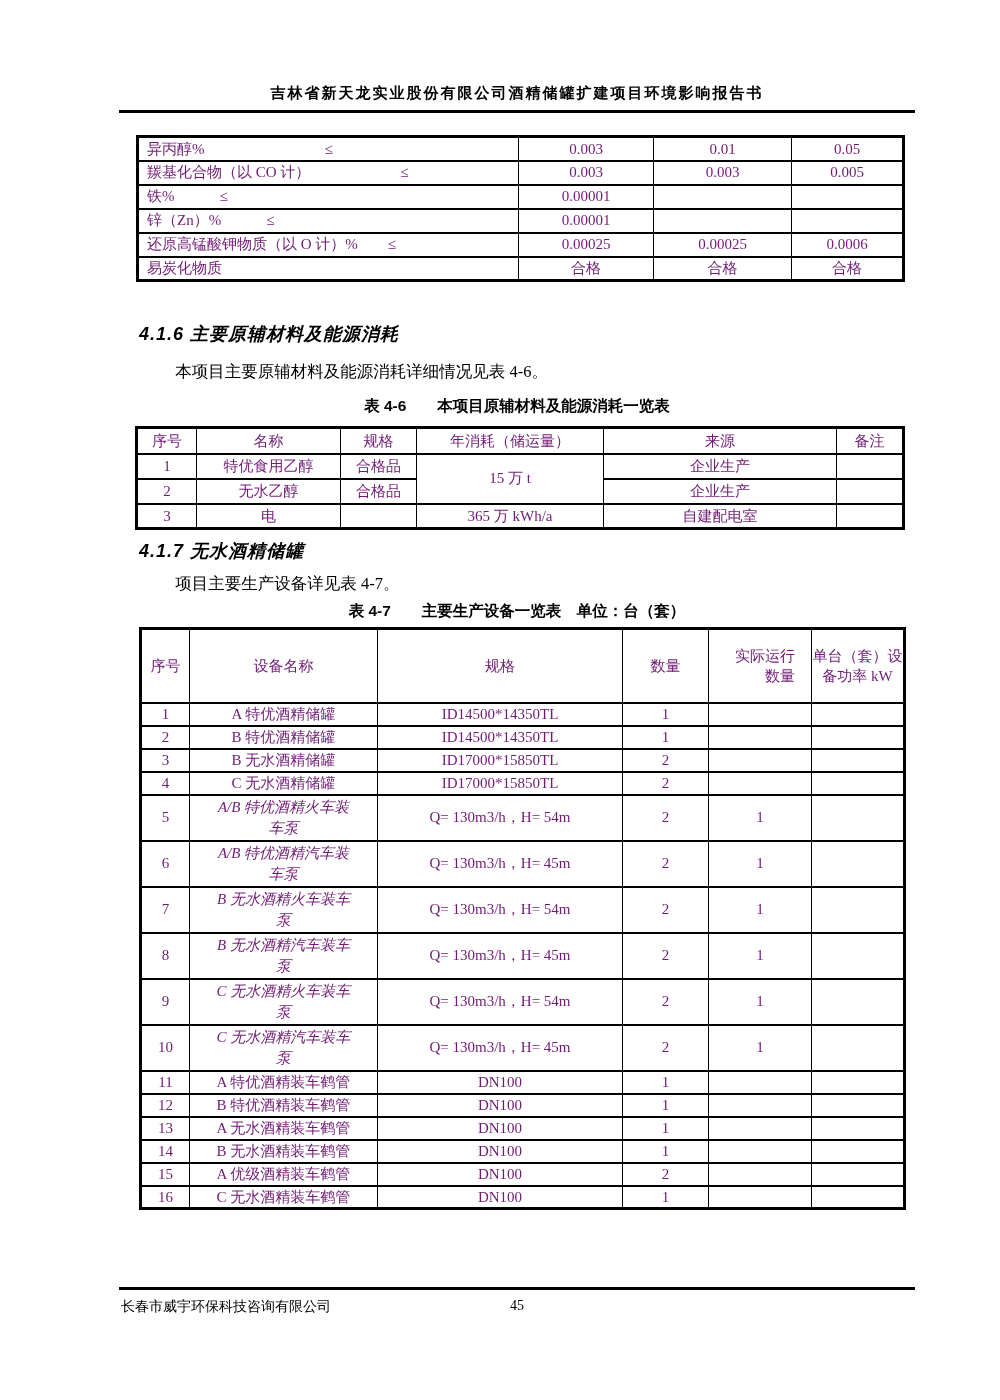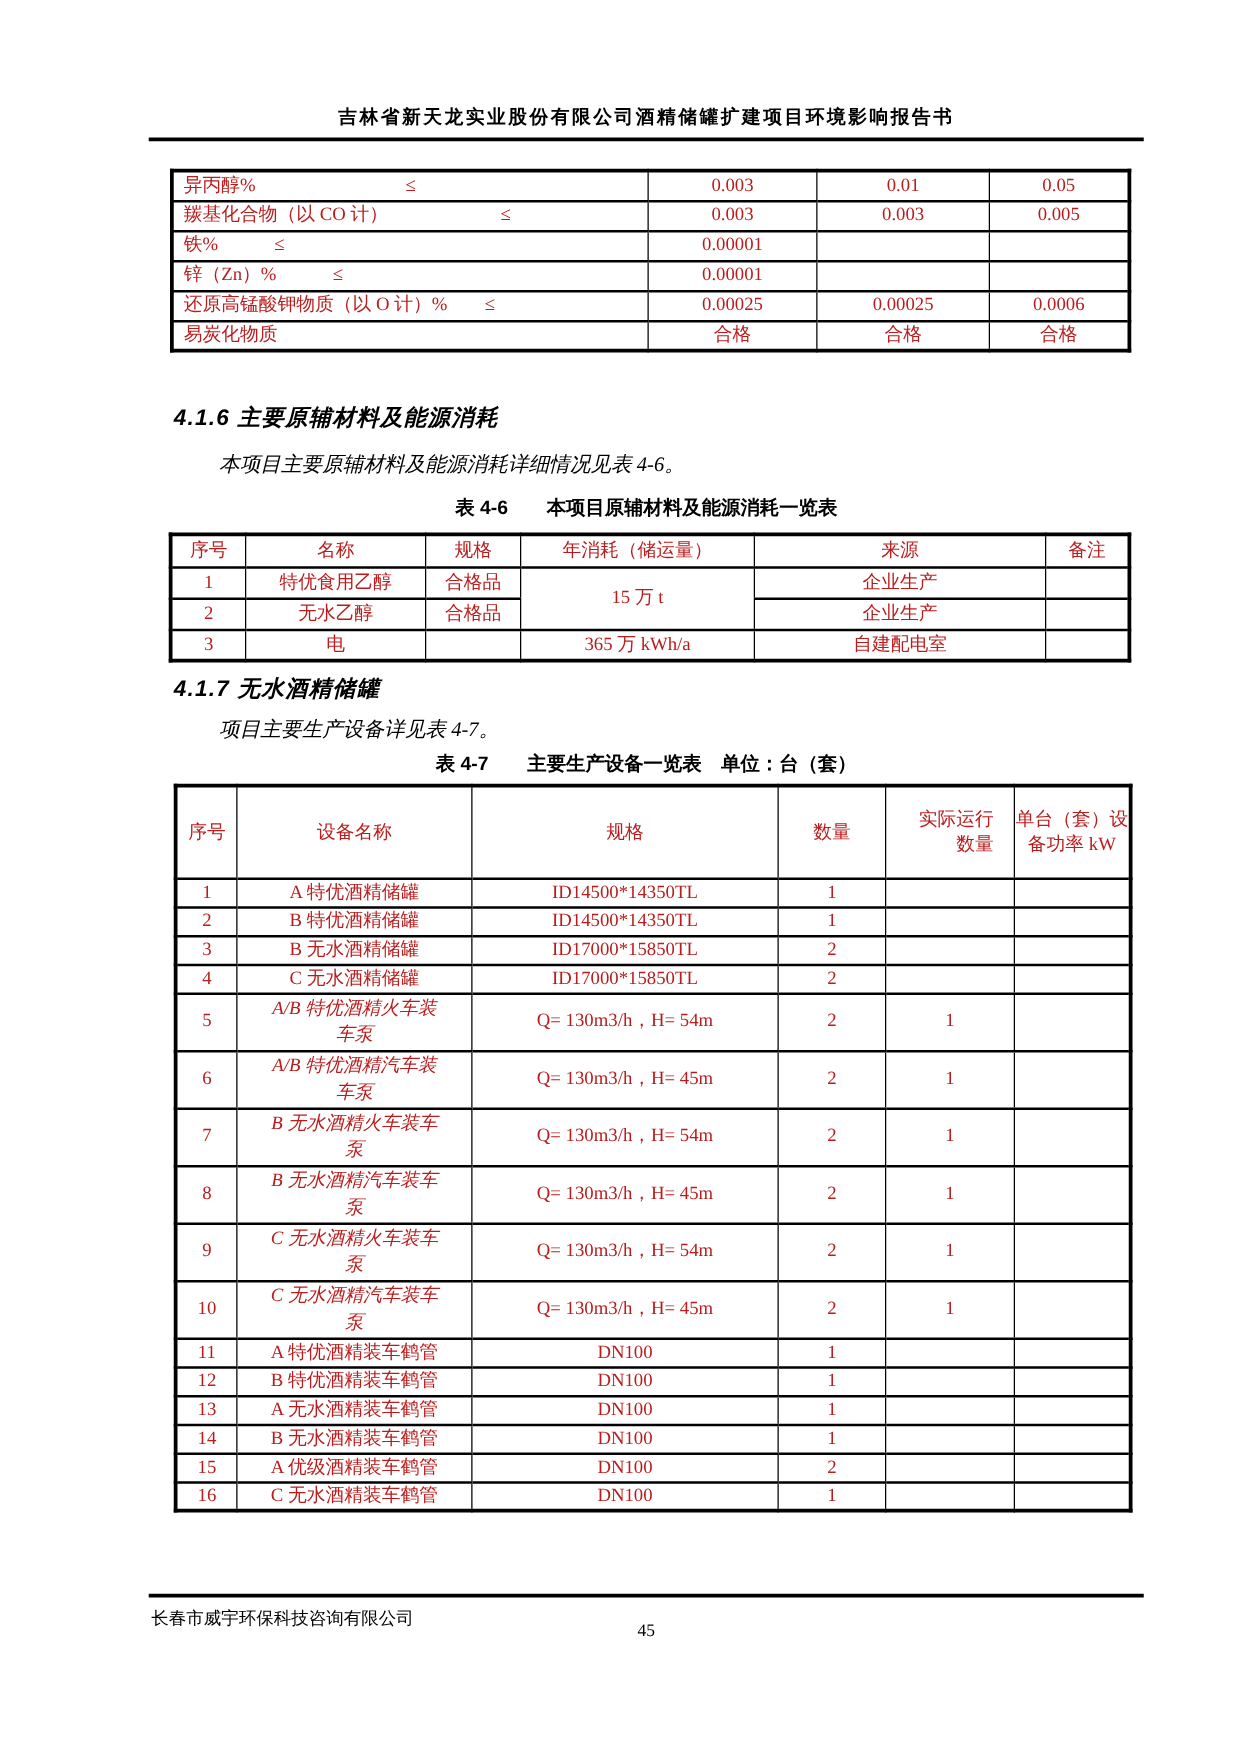--- a/index.html
+++ b/index.html
@@ -23,21 +23,21 @@
     font-size:15px;
     letter-spacing:2px;
   }
   .doc-header-rule { border-bottom:3px solid #000; margin-top:7px; }
 
   
   table {
     border-collapse:collapse;
     table-layout:fixed;
     font-size:15px;
-    color:#b91c1c;
+    color:#701a75;
   }
   th, td {
     border:1px solid #000;
     border-top-width:2px;
     border-bottom-width:2px;
     text-align:center;
     vertical-align:middle;
     overflow:hidden;
     font-weight:normal;
     line-height:1.35;
@@ -56,21 +56,20 @@
     font-size:18px;
     letter-spacing:1px;
     margin:40px 0 0 20px;
     font-style:italic;
   }
   .sec-heading.tight { margin-top:9px; }
   .para {
     font-size:16.5px;
     margin:15px 0 0 20px;
     text-indent:2.2em;
-    font-style:italic;
   }
   .tbl-caption {
     font-family:"Liberation Sans","DejaVu Sans",sans-serif;
     font-weight:bold;
     font-size:15.5px;
     text-align:center;
     margin-top:13px;
   }
   .tbl-caption.tight { margin-top:6px; }
   .tbl-caption .u { text-underline-offset:3px; }
@@ -86,21 +85,21 @@
   .t47 th.run-col { padding:0 16px;text-align:right; }
   .t47 td { height:23px; }
   .t47 tr.tall td { height:46px; }
   .t47 tr.tall td.name { padding:0 22px;font-style:italic; }
 
   
   .footer {
     position:absolute;
     left:102px; right:102px; bottom:86px;
     border-top:3px solid #000;
-    padding-top:20px;
+    padding-top:8px;
     font-size:14px;
   }
   .footer-company { position:absolute; left:2px; top:8px; }
   .footer-page { display:block; text-align:center; }
 </style>
 </head>
 <body>
 
 <div class="page">
   <div class="content">

